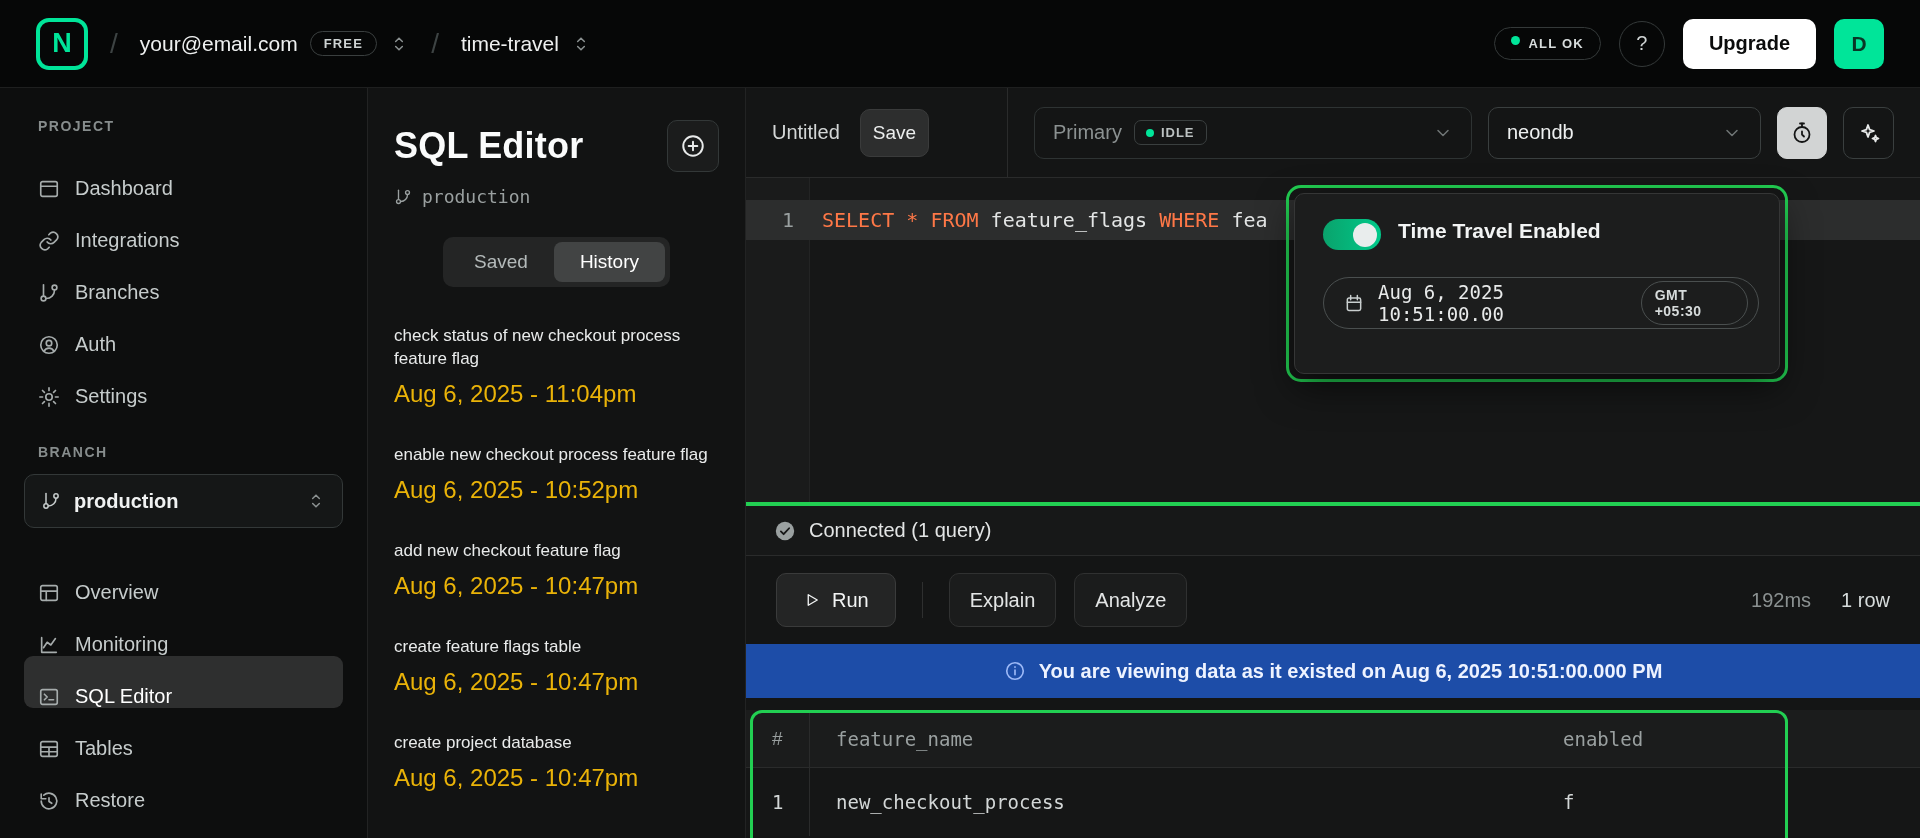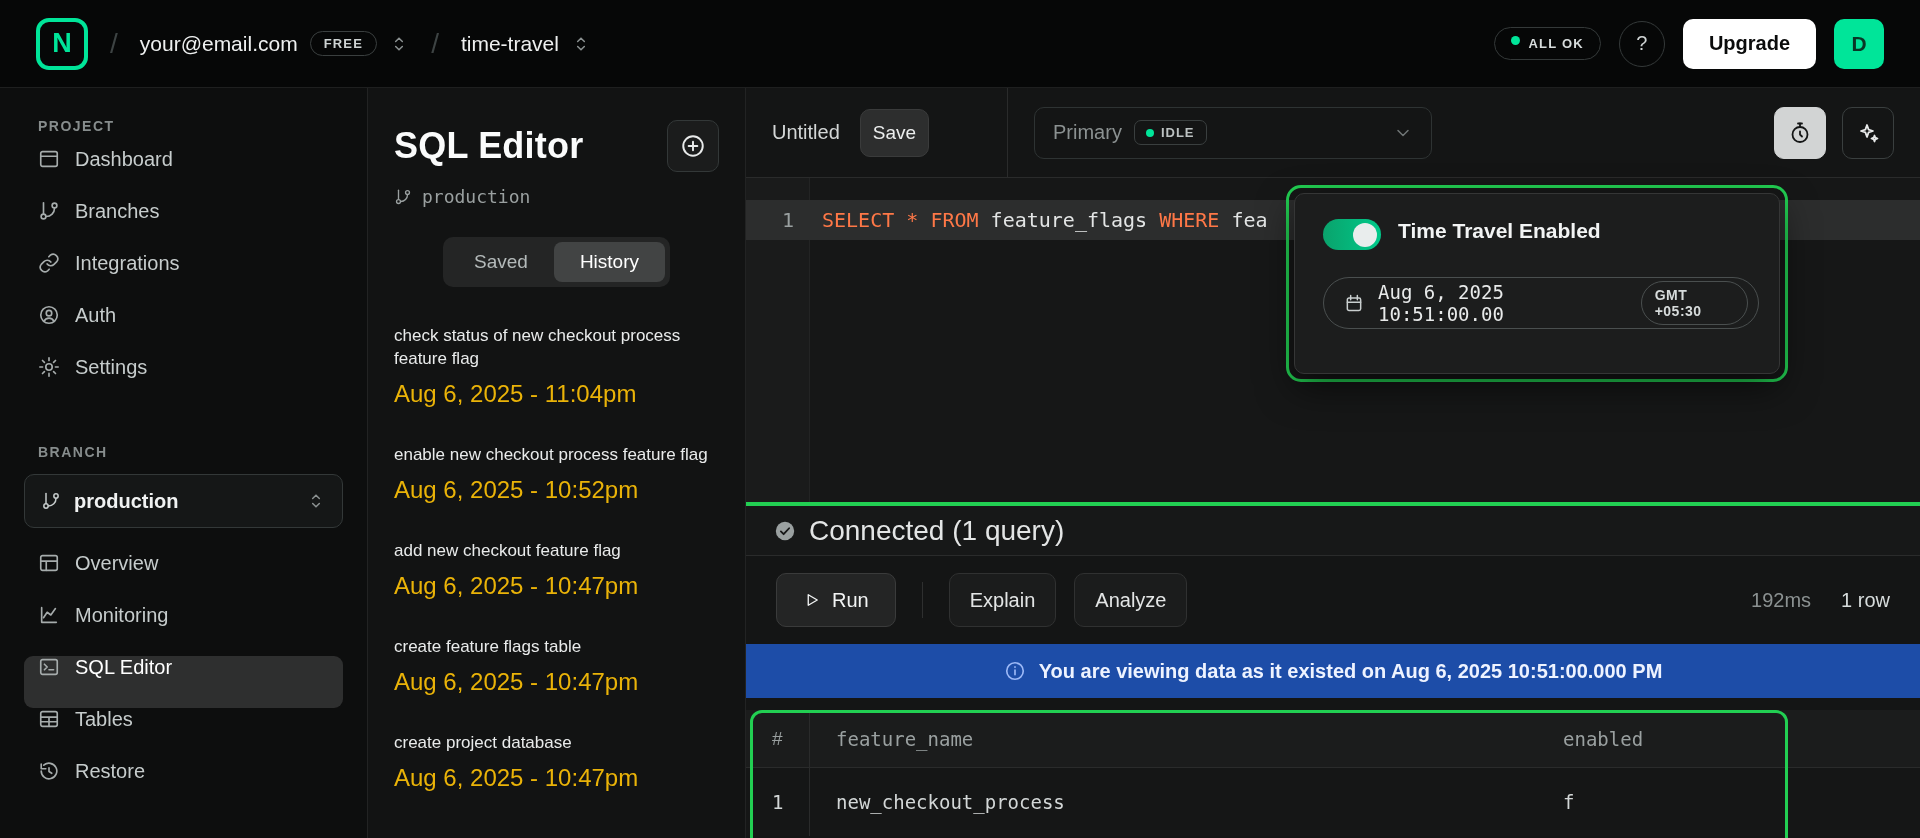--- a/index.html
+++ b/index.html
@@ -34,21 +34,21 @@
   .help-btn{width:46px;height:46px;border-radius:50%;border:1px solid #343939;background:transparent;color:#cfd4d4;font-size:20px;display:flex;align-items:center;justify-content:center;cursor:pointer;font-family:inherit}
   .upgrade-btn{height:50px;padding:0 26px;background:#fff;color:#0b0c0c;border:none;border-radius:10px;font-size:20px;font-weight:600;cursor:pointer;font-family:inherit}
   .avatar{width:50px;height:50px;border-radius:10px;background:var(--green);color:#0a3626;display:flex;align-items:center;justify-content:center;font-size:21px;font-weight:700;cursor:pointer}
 
   
   .app{display:flex;height:750px}
 
   
   .sidebar{width:368px;background:#0d0e0e;border-right:1px solid #222323;padding:30px 24px;flex:none}
   .section-label{font-size:14px;letter-spacing:1.5px;color:#878d8d;font-weight:600;margin:0 0 14px 14px}
-  .nav-item{height:52px;display:flex;align-items:flex-start;gap:15px;padding:0 14px;border-radius:9px;color:#c6cccc;font-size:20px;cursor:pointer}
+  .nav-item{height:52px;display:flex;align-items:flex-end;gap:15px;padding:0 14px;border-radius:9px;color:#c6cccc;font-size:20px;cursor:pointer}
   .nav-item .icon{color:#a6acac}
   .nav-item.active{background:#2e2f2f;color:#fff}
   .branch-section{margin-top:36px}
   .branch-select{margin:4px 0 24px;height:54px;border:1px solid #333838;background:#151717;border-radius:10px;display:flex;align-items:center;gap:13px;padding:0 16px;cursor:pointer}
   .branch-select-label{font-size:20px;font-weight:600;color:#f0f2f2;flex:1}
 
   
   .panel{width:378px;background:#121313;border-right:1px solid #222323;padding:32px 26px;flex:none;overflow:hidden}
   .panel-head{display:flex;align-items:center;justify-content:space-between}
   .panel-title{font-size:36px;font-weight:600;color:#fafbfb;letter-spacing:.2px}
@@ -64,21 +64,21 @@
 
   
   .main{flex:1;background:#141515;display:flex;flex-direction:column;position:relative;min-width:0}
   .main-header{height:90px;display:flex;border-bottom:1px solid var(--border);flex:none}
   .mh-left{width:262px;display:flex;align-items:center;gap:20px;padding:0 26px;border-right:1px solid var(--border);flex:none}
   .query-tab{font-size:20px;color:#d4d7d7;cursor:pointer}
   .save-btn{height:48px;padding:0 12px;background:#2d2e2e;border:1px solid #3a3b3b;border-radius:10px;color:#eceeee;font-size:19px;cursor:pointer;font-family:inherit}
   .mh-right{flex:1;display:flex;align-items:center;gap:16px;padding:0 26px;min-width:0}
   .select{height:52px;border:1px solid var(--border2);border-radius:10px;display:flex;align-items:center;gap:12px;padding:0 18px;cursor:pointer}
   .select.disabled{border-color:#2e3333;cursor:default}
-  .compute-select{width:398px}
+  .compute-select{width:450px}
   .compute-name{font-size:20px;color:#8b9191}
   .idle-badge{display:flex;align-items:center;gap:7px;border:1px solid var(--border2);border-radius:7px;padding:4px 11px}
   .idle-text{font-size:13px;letter-spacing:1px;font-weight:600;color:#bcc2c2}
   .select .chev{margin-left:auto;color:#6f7575}
   .db-select{width:280px}
   .db-name{font-size:20px;color:#eef0f0}
   .icon-btn{width:52px;height:52px;border-radius:10px;border:1px solid var(--border2);background:transparent;color:#e8eaea;display:flex;align-items:center;justify-content:center;cursor:pointer}
   .icon-btn.active-light{background:#d2d4d4;border-color:#d2d4d4;color:#141515}
   .push-right{margin-left:auto}
 
@@ -98,21 +98,21 @@
   .toggle{width:58px;height:31px;border-radius:999px;background:linear-gradient(90deg,#0aa36c,#00c98a);position:relative;cursor:pointer;flex:none}
   .toggle::after{content:"";position:absolute;right:4px;top:3.5px;width:24px;height:24px;border-radius:50%;background:#e9eded}
   .tt-label{font-size:21px;font-weight:600;color:#f2f4f4}
   .tt-field{margin-top:27px;height:52px;width:436px;border:1.5px solid #4a4f4f;border-radius:999px;display:flex;align-items:center;gap:14px;padding:0 10px 0 20px;cursor:pointer}
   .tt-date{font-size:19px;color:#e8eaea}
   .tz-badge{margin-left:auto;border:1px solid #4a4f4f;border-radius:999px;padding:5px 13px;font-size:14px;font-weight:700;letter-spacing:.5px;color:#d7dcdc}
 
   
   .green-divider{height:4px;background:var(--hl);flex:none}
   .connected-bar{height:50px;display:flex;align-items:center;gap:13px;padding:0 28px;background:#171818;border-bottom:1px solid var(--border);flex:none}
-  .connected-text{font-size:28px;color:#e3e5e5}
+  .connected-text{font-size:20px;color:#e3e5e5}
   .toolbar{height:88px;display:flex;align-items:center;gap:18px;padding:0 30px;flex:none}
   .run-btn{display:flex;align-items:center;gap:11px;height:54px;padding:0 26px;background:#242525;border:1px solid #3a3b3b;border-radius:10px;color:#f2f4f4;font-size:20px;cursor:pointer;font-family:inherit}
   .tool-sep{width:1px;height:36px;background:#2e2f2f;margin:0 8px}
   .ghost-btn{height:54px;padding:0 20px;background:#1b1c1c;border:1px solid #303131;border-radius:10px;color:#e3e5e5;font-size:20px;cursor:pointer;font-family:inherit}
   .toolbar-right{margin-left:auto;display:flex;align-items:center;gap:30px}
   .duration{font-size:20px;color:#8b9191}
   .rowcount{font-size:20px;color:#d7dcdc}
 
   .banner{height:54px;background:var(--banner);display:flex;align-items:center;justify-content:center;gap:13px;flex:none}
   .banner-text{font-size:20px;font-weight:600;color:#eef3ff}
@@ -170,33 +170,33 @@
 
     <div class="nav-item">
       <svg class="icon" width="22" height="22" viewBox="0 0 24 24">
           <rect x="3" y="4" width="18" height="16" rx="2"></rect>
           <path d="M3 9h18"></path>
         </svg>
       <span>Dashboard</span>
     </div>
     <div class="nav-item">
       <svg class="icon" width="22" height="22" viewBox="0 0 24 24">
+          <path d="M10 13a5 5 0 0 0 7.5.5l3-3a5 5 0 0 0-7-7l-1.7 1.7"></path>
+          <path d="M14 11a5 5 0 0 0-7.5-.5l-3 3a5 5 0 0 0 7 7l1.7-1.7"></path>
+        </svg>
+      <span>Integrations</span>
+    </div>
+    <div class="nav-item">
+      <svg class="icon" width="22" height="22" viewBox="0 0 24 24">
           <line x1="6" y1="3" x2="6" y2="15"></line>
           <circle cx="18" cy="6" r="2.6"></circle>
           <circle cx="6" cy="18" r="2.6"></circle>
           <path d="M18 9a9 9 0 0 1-9 9"></path>
         </svg>
       <span>Branches</span>
-    </div>
-    <div class="nav-item">
-      <svg class="icon" width="22" height="22" viewBox="0 0 24 24">
-          <path d="M10 13a5 5 0 0 0 7.5.5l3-3a5 5 0 0 0-7-7l-1.7 1.7"></path>
-          <path d="M14 11a5 5 0 0 0-7.5-.5l-3 3a5 5 0 0 0 7 7l1.7-1.7"></path>
-        </svg>
-      <span>Integrations</span>
     </div>
     <div class="nav-item">
       <svg class="icon" width="22" height="22" viewBox="0 0 24 24">
           <circle cx="12" cy="12" r="9"></circle>
           <circle cx="12" cy="10" r="3"></circle>
           <path d="M6.5 19a6 6 0 0 1 11 0"></path>
         </svg>
       <span>Auth</span>
     </div>
     <div class="nav-item">
@@ -325,20 +325,26 @@
         <div class="select disabled compute-select">
           <span class="compute-name">Primary</span>
           <span class="idle-badge">
             <span class="dot" style="width:8px;height:8px"></span>
             <span class="idle-text">IDLE</span>
           </span>
           <svg class="icon chev" width="20" height="20" viewBox="0 0 24 24">
               <path d="M6 9l6 6 6-6"></path>
             </svg>
         </div>
+        <div class="select db-select">
+          <span class="db-name">neondb</span>
+          <svg class="icon chev" width="20" height="20" viewBox="0 0 24 24">
+              <path d="M6 9l6 6 6-6"></path>
+            </svg>
+        </div>
         <button class="icon-btn active-light push-right">
           <svg class="icon" width="24" height="24" viewBox="0 0 24 24">
               <circle cx="12" cy="13.5" r="7.5"></circle>
               <path d="M12 10.5v3l2 2"></path>
               <path d="M10 2.5h4"></path>
               <path d="M12 2.5V6"></path>
             </svg>
         </button>
         <button class="icon-btn">
           <svg class="icon" width="24" height="24" viewBox="0 0 24 24">

